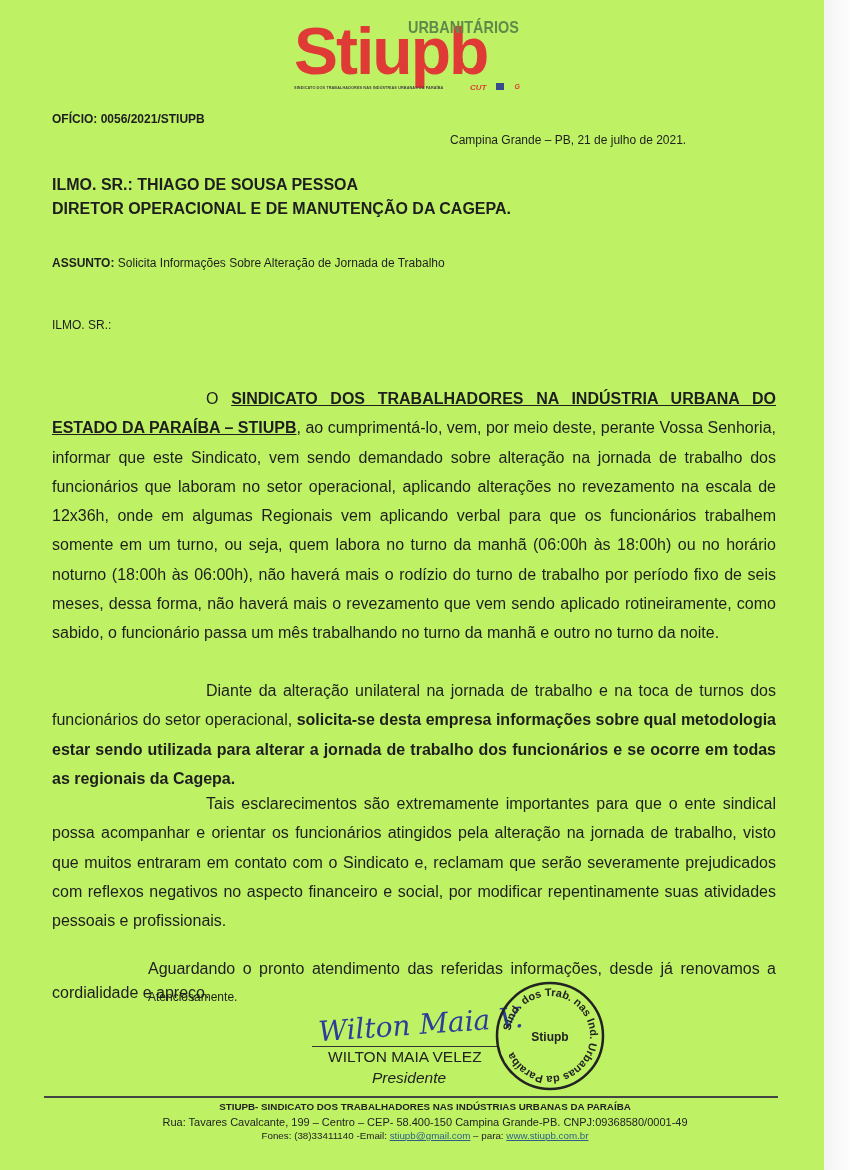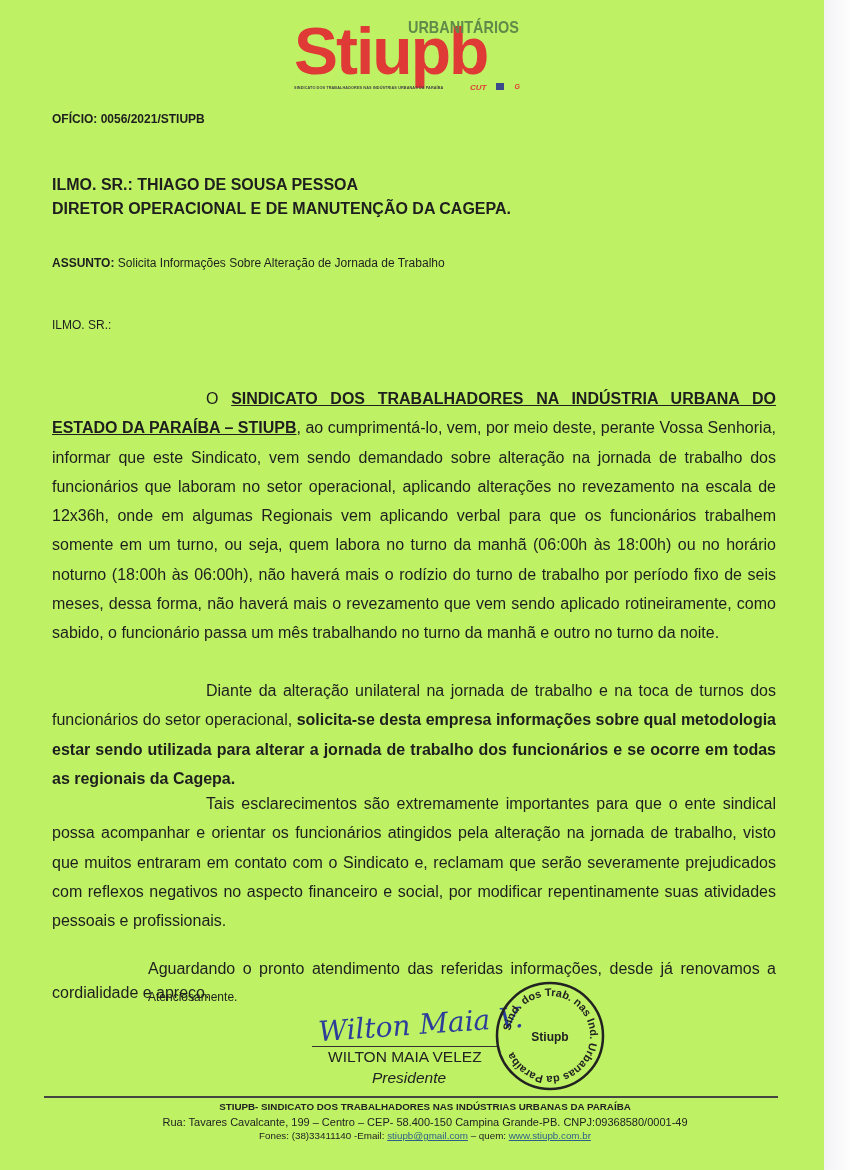--- a/index.html
+++ b/index.html
@@ -56,20 +56,21 @@
     <div class="logo-urban">URBANITÁRIOS</div>
     <div class="logo-sub">SINDICATO DOS TRABALHADORES NAS INDÚSTRIAS URBANAS DA PARAÍBA</div>
     <div class="logo-badges">
       <span class="badge-cut">CUT</span>
       <span class="badge-box"></span>
       <span class="badge-g">G</span>
     </div>
   </div>
 
   <div class="t b" style="left:52px; top:112px;">OFÍCIO: 0056/2021/STIUPB</div>
+  <div class="t" style="left:450px; top:133px;">Campina Grande – PB, 21 de julho de 2021.</div>
 
   <div class="t serif" style="left:52px; top:176px;">ILMO. SR.: THIAGO DE SOUSA PESSOA</div>
   <div class="t serif" style="left:52px; top:200px;">DIRETOR OPERACIONAL E DE MANUTENÇÃO DA CAGEPA.</div>
 
   <div class="t" style="left:52px; top:256px;">
     <span class="b">ASSUNTO:</span><span> Solicita Informações Sobre Alteração de Jornada de Trabalho</span>
   </div>
 
   <div class="t" style="left:52px; top:318px;">ILMO. SR.:</div>
 
@@ -104,15 +105,15 @@
     <text font-family="Liberation Sans, sans-serif" font-size="11" font-weight="bold" fill="#222">
       <textPath href="#ring" startOffset="2%">Sind. dos Trab. nas Ind. Urbanas da Paraíba</textPath>
     </text>
     <text x="56" y="61" text-anchor="middle" font-family="Liberation Sans, sans-serif" font-size="12" font-weight="bold" fill="#222">Stiupb</text>
   </svg>
 
   <div class="footer-line"></div>
   <div class="f1">STIUPB- SINDICATO DOS TRABALHADORES NAS INDÚSTRIAS URBANAS DA PARAÍBA</div>
   <div class="f2">Rua: Tavares Cavalcante, 199 – Centro – CEP- 58.400-150 Campina Grande-PB. CNPJ:09368580/0001-49</div>
   <div class="f3">
-    <span>Fones: (38)33411140 -Email: </span><span class="link">stiupb@gmail.com</span><span> – quem: </span><span class="link">www.stiupb.com.br</span>
+    <span>Fones: (38)33411140 -Email: </span><span class="link">stiupb@gmail.com</span><span> – para: </span><span class="link">www.stiupb.com.br</span>
   </div>
 </div>
 
 </body></html>

